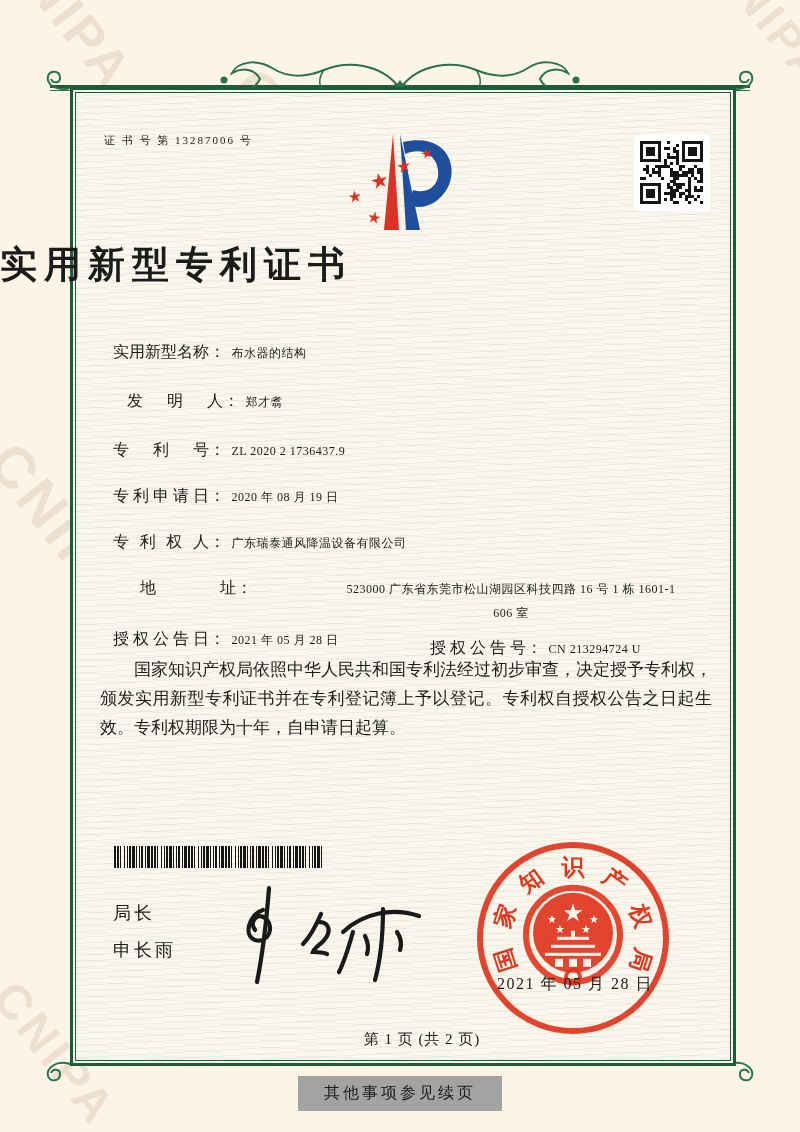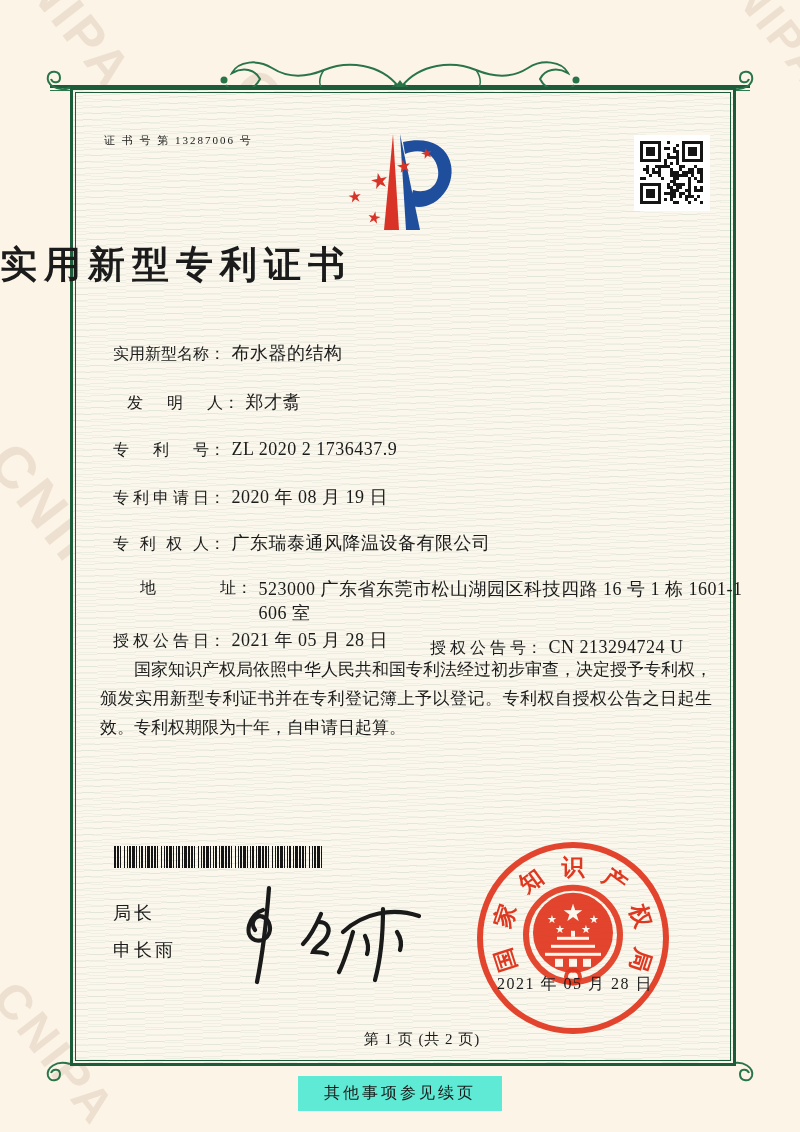--- a/index.html
+++ b/index.html
@@ -30,21 +30,21 @@
   .certno { position:absolute; left:104px; top:133px; font-size:11px; letter-spacing:2px; z-index:3; }
   .logo { position:absolute; left:336px; top:132px; z-index:3; }
   .qrbox { position:absolute; left:634px; top:135px; width:76px; height:76px; background:#ffffff; z-index:3; padding:6px; }
   .doc-title {
     position:absolute; left:0; right:0; top:240px; text-align:left;
     font-size:37px; font-weight:bold; letter-spacing:7px; z-index:3;
   }
   .frow { position:absolute; left:113px; font-size:16.5px; z-index:3; white-space:nowrap; }
   .flabel { display:inline-block; width:96px; text-align:justify; text-align-last:justify; font-size:16px; }
   .fcolon { display:inline-block; margin-right:6px; }
-  .fvalue { font-size:18px; letter-spacing:0.5px; }
+  .fvalue { font-size:12px; letter-spacing:0.5px;text-align:center; }
   .addrval { display:inline-block; width:505px; vertical-align:top; white-space:normal; line-height:24px; }
   .pair2 { position:absolute; left:317px; top:9px; }
   .paras { position:absolute; left:100px; top:655px; width:612px; z-index:3; }
   .paras p { font-size:17px; line-height:29px; text-indent:2em; text-align:justify; }
   .barcode { position:absolute; left:112px; top:846px; z-index:3; }
   .sign-title { position:absolute; left:113px; top:901px; font-size:18px; z-index:4;
     font-family:"Liberation Sans","DejaVu Sans",sans-serif; letter-spacing:3px; }
   .sign-name { position:absolute; left:113px; top:938px; font-size:18px; z-index:4;
     font-family:"Liberation Sans","DejaVu Sans",sans-serif; letter-spacing:3px; }
   .signature { position:absolute; left:225px; top:880px; z-index:4; }
@@ -58,21 +58,21 @@
     font-family:"Liberation Sans","DejaVu Sans",sans-serif;
   }
   .emblem { position:absolute; left:50%; top:50%; transform:translate(-50%,-52%); }
   .seal-date {
     position:absolute; left:480px; top:974px; width:190px; text-align:center;
     font-size:16px; letter-spacing:1.5px; color:#1c1c1c; z-index:6;
   }
   .pageinfo { position:absolute; left:0; right:0; top:1030px; text-align:center; font-size:15px; letter-spacing:1px; z-index:3;padding-left:44px; }
   .contnote {
     position:absolute; left:50%; top:1076px; transform:translateX(-50%);
-    background:#5eead4; padding:7px 26px; font-size:16px; letter-spacing:3px; z-index:3;
+    background:#a3a3a3; padding:7px 26px; font-size:16px; letter-spacing:3px; z-index:3;
   }
   svg text.star { font-family:"DejaVu Sans",sans-serif; }
 </style>
 </head>
 <body>
 
 <div class="page">
 
   <div class="wm" style="left:-22px; top:-18px; font-size:52px;">CNIPA</div>
   <div class="wm" style="left:690px; top:-10px; font-size:46px;">CNIPA</div>

